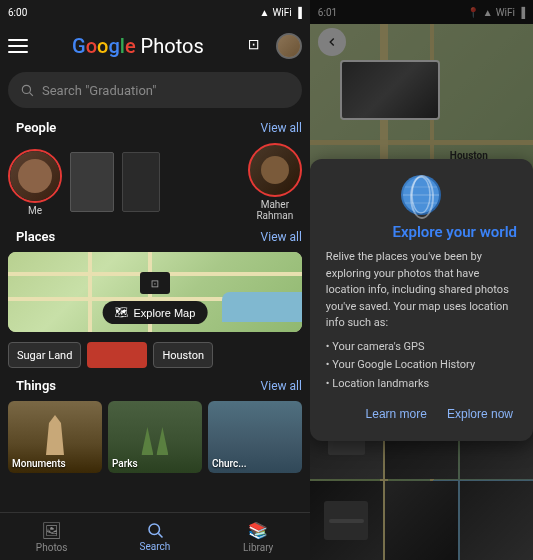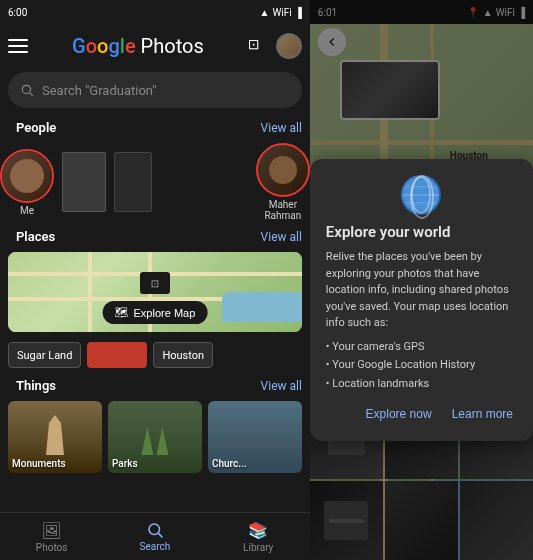--- a/index.html
+++ b/index.html
@@ -142,21 +142,21 @@
 
     .view-all {
       font-size: 12px;
       color: #8ab4f8;
       cursor: pointer;
     }
 
     
     .people-row {
       display: flex;
-      padding: 4px 0;
+      padding: 4px 8px;
       gap: 8px;
       align-items: center;
     }
 
     .person-item {
       display: flex;
       flex-direction: column;
       align-items: center;
       gap: 2px;
     }
@@ -582,22 +582,22 @@
       height: 40px;
       border: 2px solid rgba(255,255,255,0.4);
       border-radius: 50%;
       top: 0;
       left: 9px;
     }
 
     .modal-title {
       font-size: 15px;
       font-weight: 600;
-      color: #e5e5e5;
-      text-align: left;
+      color: #3b82f6;
+      text-align: right;
       margin-bottom: 8px;
     }
 
     .modal-body {
       font-size: 11px;
       color: #ccc;
       line-height: 1.5;
       margin-bottom: 10px;
     }
 
@@ -841,19 +841,19 @@
       <div class="modal-body">
         <span>Relive the places you've been by exploring your photos that have location info, including shared photos you've saved. Your map uses location info such as:</span>
         <ul class="modal-list">
           <li>• Your camera's GPS</li>
           <li>• Your Google Location History</li>
           <li>• Location landmarks</li>
         </ul>
       </div>
 
       <div class="modal-actions">
+        <button class="modal-btn">Learn more</button>
         <button class="modal-btn">Explore now</button>
-        <button class="modal-btn">Learn more</button>
       </div>
     </div>
   </div>
 
 </div>
 
 </body></html>

